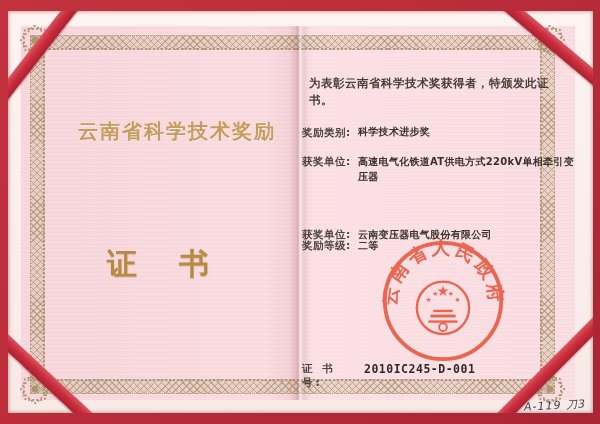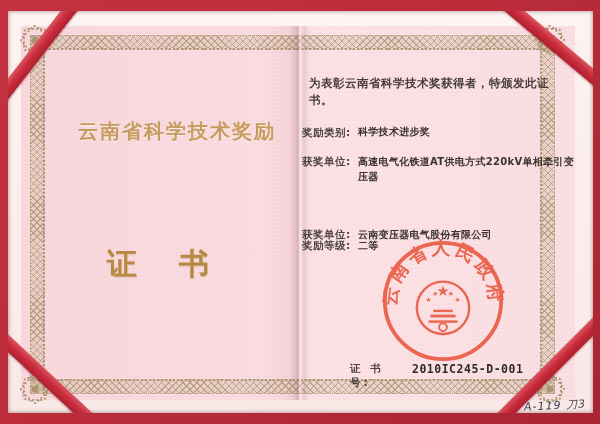--- a/index.html
+++ b/index.html
@@ -53,21 +53,21 @@
      font-size:30px; font-weight:bold; letter-spacing:6px; color:#b68a41;
      text-shadow:0 1px 1px rgba(120,80,20,.25);}
   
   .dedication{position:absolute; left:288px; top:49px; width:250px;
      font-size:11.5px; font-weight:bold; letter-spacing:.5px; color:#463d38; line-height:1.5;}
   .row{position:absolute; left:281px; display:flex; align-items:flex-start;}
   .row-label{width:50px; flex:0 0 50px; font-size:10.5px; font-weight:bold; color:#4c443f; letter-spacing:.5px;}
   .row-value{width:220px; margin-left:6px; font-size:10px; font-weight:bold; color:#39322e; line-height:1.45; letter-spacing:.3px;}
   .row-1{top:99px;align-items:flex-end;} .row-2{top:129px;} .row-3{top:173px;margin-top:40px;} .row-4{top:202px;}
   .certno-row{top:336px;}
-  .certno-row .row-label{letter-spacing:3px; width:56px; flex-basis:56px;margin-left:48px;}
+  .certno-row .row-label{letter-spacing:3px; width:56px; flex-basis:56px;}
   .certno-value{font-family:"DejaVu Sans Mono", monospace; font-size:11.5px; font-weight:bold;
      color:#2f2b28; letter-spacing:.5px; margin-left:6px;}
   
   .seal{position:absolute; left:359px; top:212px; width:126px; height:126px; opacity:.88; z-index:4;}
   .issue-date{position:absolute; left:356px; top:306px; width:132px; text-align:center; z-index:5;
      font-size:12.5px; font-weight:bold; color:#4c2220; letter-spacing:.5px;}
   
   .handwriting{position:absolute; left:524px; top:398px; z-index:9;
      font-size:11px; font-style:italic; color:#3c3e4d; transform:rotate(-3deg);
      letter-spacing:1px;}

